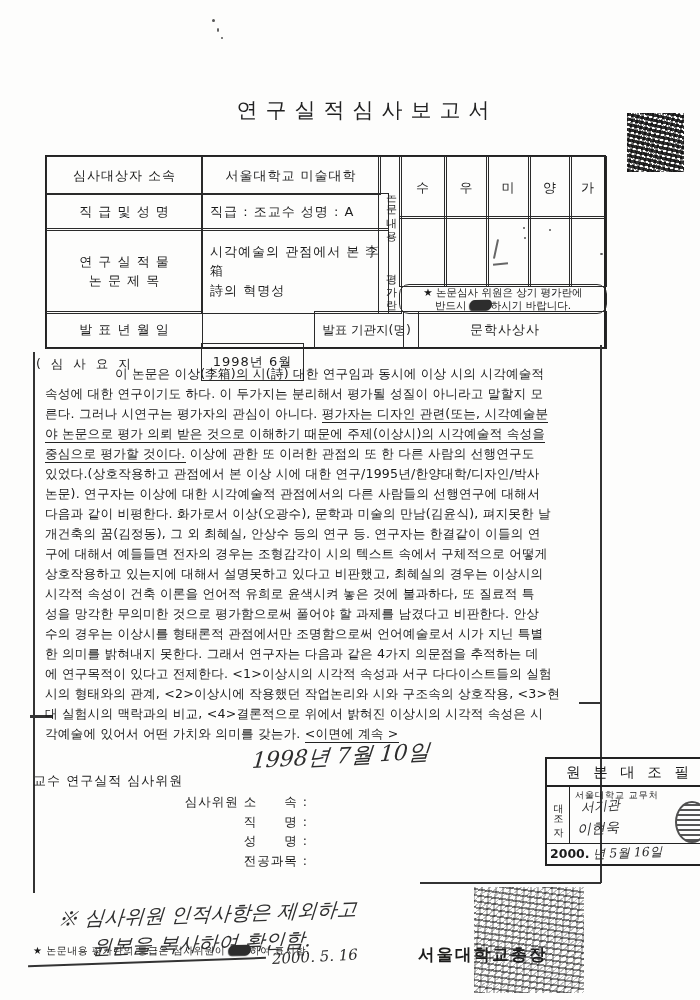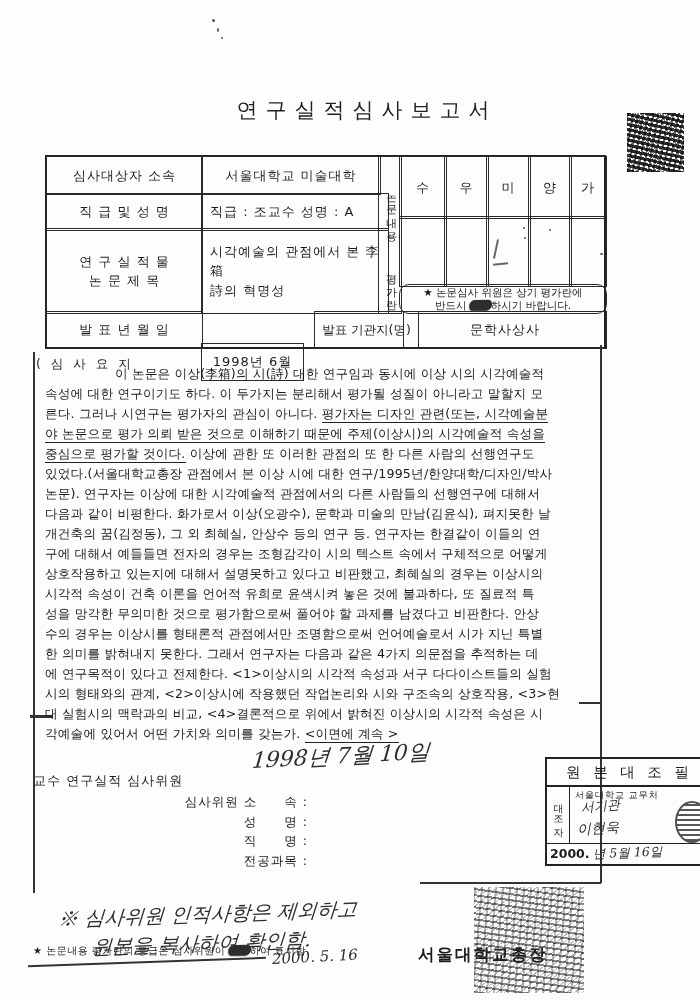--- a/index.html
+++ b/index.html
@@ -143,21 +143,21 @@
       <div class="bline"><span class="pre">이 논문은 이상(李箱)의 시(詩) 대한 연구임과 동시에 이상 시의 시각예술적</span><span class="und"></span><span class="post"></span></div>
 
       <div class="bline"><span class="pre">속성에 대한 연구이기도 하다. 이 두가지는 분리해서 평가될 성질이 아니라고 말할지 모</span><span class="und"></span><span class="post"></span></div>
 
       <div class="bline"><span class="pre">른다. 그러나 시연구는 평가자의 관심이 아니다. </span><span class="und">평가자는 디자인 관련(또는, 시각예술분</span><span class="post"></span></div>
 
       <div class="bline"><span class="pre"></span><span class="und">야 논문으로 평가 의뢰 받은 것으로 이해하기 때문에 주제(이상시)의 시각예술적 속성을</span><span class="post"></span></div>
 
       <div class="bline"><span class="pre"></span><span class="und">중심으로 평가할 것이다.</span><span class="post"> 이상에 관한 또 이러한 관점의 또 한 다른 사람의 선행연구도</span></div>
 
-      <div class="bline"><span class="pre">있었다.(서울대학교총장 관점에서 본 이상 시에 대한 연구/1995년/한양대학/디자인/박사</span><span class="und"></span><span class="post"></span></div>
+      <div class="bline"><span class="pre">있었다.(상호작용하고 관점에서 본 이상 시에 대한 연구/1995년/한양대학/디자인/박사</span><span class="und"></span><span class="post"></span></div>
 
       <div class="bline"><span class="pre">논문). 연구자는 이상에 대한 시각예술적 관점에서의 다른 사람들의 선행연구에 대해서</span><span class="und"></span><span class="post"></span></div>
 
       <div class="bline"><span class="pre">다음과 같이 비평한다. 화가로서 이상(오광수), 문학과 미술의 만남(김윤식), 펴지못한 날</span><span class="und"></span><span class="post"></span></div>
 
       <div class="bline"><span class="pre">개건축의 꿈(김정동), 그 외 최혜실, 안상수 등의 연구 등. 연구자는 한결같이 이들의 연</span><span class="und"></span><span class="post"></span></div>
 
       <div class="bline"><span class="pre">구에 대해서 예들들면 전자의 경우는 조형감각이 시의 텍스트 속에서 구체적으로 어떻게</span><span class="und"></span><span class="post"></span></div>
 
       <div class="bline"><span class="pre">상호작용하고 있는지에 대해서 설명못하고 있다고 비판했고, 최혜실의 경우는 이상시의</span><span class="und"></span><span class="post"></span></div>
@@ -179,23 +179,23 @@
       <div class="bline"><span class="pre">각예술에 있어서 어떤 가치와 의미를 갖는가. </span><span class="und">&lt;이면에 계속 &gt;</span><span class="post"></span></div>
     </div>
 
   <div class="abs hw" style="left:252px;top:746px;font-size:22px;transform:rotate(-3deg) skewX(-8deg);">1998년 7월 10일</div>
 
   <div class="abs" style="left:33px;top:772px;font-size:13px;letter-spacing:1px;">교수 연구실적 심사위원</div>
   <div class="abs" style="left:110px;top:792px;width:198px;text-align:right;font-size:12.5px;line-height:19.5px;letter-spacing:1px;">
 
       <div><span>심사위원 소　　속 :</span></div>
 
+      <div><span>직　　명 :</span></div>
+
       <div><span>성　　명 :</span></div>
-
-      <div><span>직　　명 :</span></div>
 
       <div><span>전공과목 :</span></div>
     </div>
 
   <div class="abs" style="left:545px;top:757px;width:165px;height:105px;border:2px solid #222;">
     <div class="abs" style="left:0;top:0;width:100%;height:26px;border-bottom:2px solid #222;display:flex;align-items:center;justify-content:center;font-size:14.5px;letter-spacing:4px;">원 본 대 조 필</div>
     <div class="abs" style="left:0;top:28px;width:22px;height:56px;border-right:1.5px solid #222;">
       <div class="vstrip" style="left:0;top:0;width:22px;height:56px;font-size:10px;">대조자</div>
     </div>
     <div class="abs" style="left:26px;top:30px;width:139px;height:54px;">

